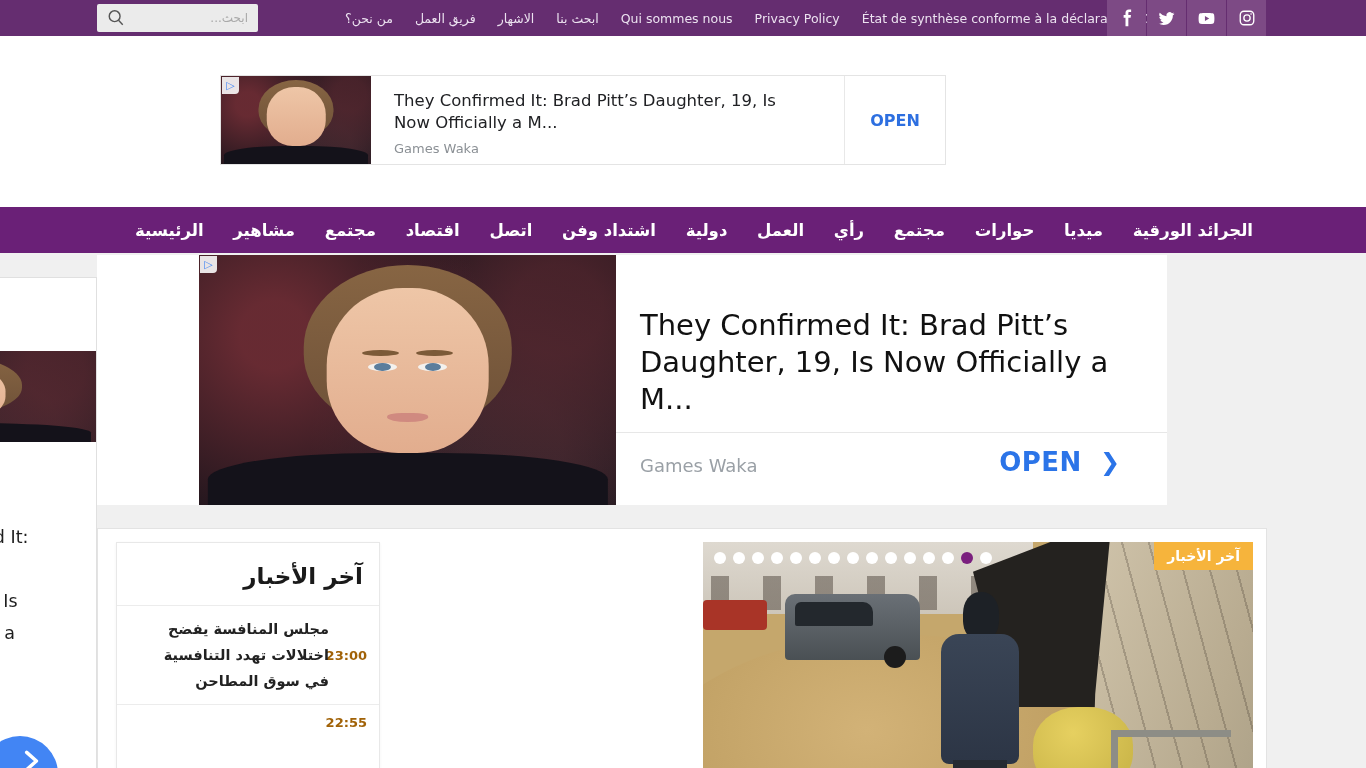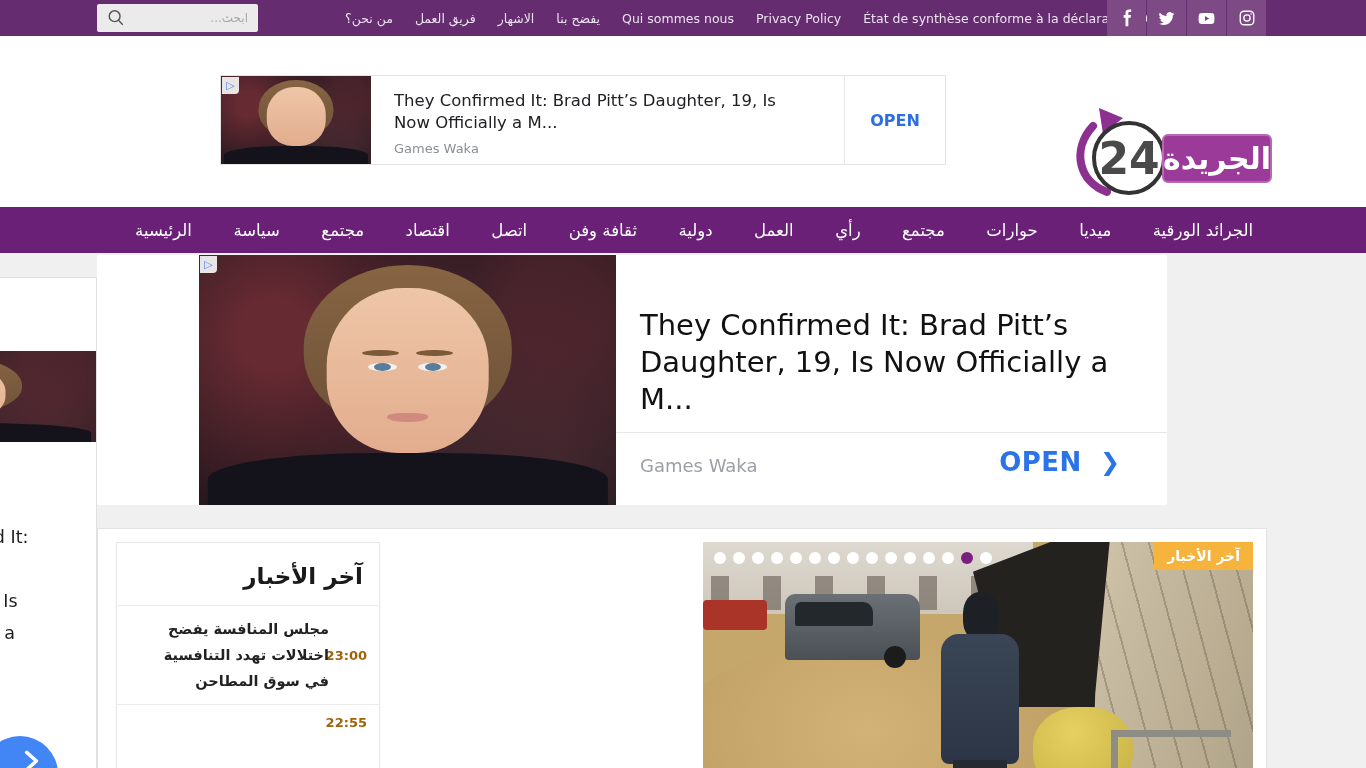--- a/index.html
+++ b/index.html
@@ -24,21 +24,21 @@
   .banner-ad .thumb { position:relative; width:150px; height:100%; flex:0 0 auto; overflow:hidden; }
   .banner-ad .btext { flex:1; padding:14px 0 0 23px; }
   .banner-ad .btitle { font-size:16.5px; line-height:22px; color:#202124; max-width:420px; }
   .banner-ad .badv { margin-top:7px; font-size:13px; color:#8b9095; }
   .banner-ad .bopen { width:101px; flex:0 0 auto; border-left:1px solid #e8e8e8; display:flex; align-items:center; justify-content:center; font-size:16px; font-weight:bold; color:#2d6fe0; cursor:pointer; }
   .adchoices { position:absolute; left:1px; top:1px; width:17px; height:17px; background:rgba(255,255,255,.88); color:#4285f4; font-size:11px; line-height:17px; text-align:center; border-radius:0 0 4px 0; }
   
   .logo { position:absolute; left:1063px; top:70px; width:210px; height:98px; cursor:pointer; }
   
   .mainnav { position:absolute; left:0; top:207px; width:1366px; height:46px; background:#6a2077; z-index:25; display:flex; flex-direction:row-reverse; align-items:center; justify-content:space-between; padding:0 113px 0 135px; }
-  .mainnav .nitem { color:#ffffff; font-size:16.5px; font-weight:normal; white-space:nowrap; cursor:pointer; }
+  .mainnav .nitem { color:#ffffff; font-size:16.5px; font-weight:bold; white-space:nowrap; cursor:pointer; }
   
   .face-photo { position:relative; width:100%; height:100%; overflow:hidden;
     background:
       radial-gradient(circle at 18% 32%, rgba(122,48,56,.8) 0 9%, rgba(0,0,0,0) 55%),
       radial-gradient(circle at 86% 22%, rgba(90,40,48,.7) 0 11%, rgba(0,0,0,0) 50%),
       radial-gradient(circle at 75% 78%, rgba(70,45,52,.7) 0 14%, rgba(0,0,0,0) 55%),
       #1a141b; }
   .face-photo .hair { position:absolute; left:50%; top:4%; width:50%; height:66%; transform:translateX(-50%); background:linear-gradient(#876543,#6e5138); border-radius:50% 50% 46% 46%; }
   .face-photo .face { position:absolute; left:50%; top:13%; width:39%; height:66%; transform:translateX(-50%); background:linear-gradient(#eec6a7,#e2ad8e); border-radius:47% 47% 44% 44%; }
   .face-photo .shoulders { position:absolute; left:50%; bottom:-4%; width:96%; height:25%; transform:translateX(-50%); background:#14121a; border-radius:42% 42% 0 0; }
@@ -112,21 +112,21 @@
     <svg width="18" height="18" viewBox="0 0 20 20">
       <circle cx="8.5" cy="8" r="6" fill="none" stroke="#555" stroke-width="1.6"></circle>
       <line x1="12.8" y1="12.6" x2="17.5" y2="17.6" stroke="#555" stroke-width="1.6"></line>
     </svg>
     <input type="text" placeholder="ابحث..." style="">
   </div>
   <div class="toplinks">
     <span>من نحن؟</span>
     <span>فريق العمل</span>
     <span>الاشهار</span>
-    <span>يفضح بنا</span>
+    <span>ابحث بنا</span>
     <span>Qui sommes nous</span>
     <span>Privacy Policy</span>
     <span>État de synthèse conforme à la déclaration 2024</span>
   </div>
   <div class="social">
     <div class="tile">
       <svg width="18" height="18" viewBox="0 0 24 24">
           <path fill="#fff" d="M14.5 4h3V.5h-3C11.5.5 10 2.6 10 5v3H7.5v3.5H10V23h3.8V11.5h3l.5-3.5h-3.5V5.2c0-.7.3-1.2.7-1.2z"></path>
         </svg>
     </div>
@@ -161,39 +161,29 @@
         </div>
       <span class="adchoices">▷</span>
     </div>
     <div class="btext">
       <div class="btitle">They Confirmed It: Brad Pitt’s Daughter, 19, Is Now Officially a M...</div>
       <div class="badv">Games Waka</div>
     </div>
     <div class="bopen">OPEN</div>
   </div>
 
-  <div class="logo">
-    <svg width="210" height="98" viewBox="0 0 210 98">
-      <path d="M44 86 C 16 76, 8 44, 30 20" fill="none" stroke="#8d3190" stroke-width="8" stroke-linecap="round"></path>
-      <polygon points="36,2 60,12 40,28" fill="#8d3190"></polygon>
-      <circle cx="66" cy="52" r="35" fill="#ffffff" stroke="#333333" stroke-width="4"></circle>
-      <text x="66" y="68" text-anchor="middle" font-size="44" font-weight="bold" fill="#4a4a4a" font-family="DejaVu Sans, sans-serif">24</text>
-      <rect x="100" y="29" width="108" height="47" rx="5" fill="#9c3a99" stroke="#b668b2" stroke-width="2"></rect>
-      <text x="154" y="63" text-anchor="middle" font-size="30" font-weight="bold" fill="#ffffff" font-family="DejaVu Sans, sans-serif">الجريدة</text>
-    </svg>
-  </div>
 </div>
 
 <div class="mainnav" dir="rtl">
   <span class="nitem">الرئيسية</span>
-  <span class="nitem">سياسة</span>
+  <span class="nitem">مشاهير</span>
   <span class="nitem">مجتمع</span>
   <span class="nitem">اقتصاد</span>
   <span class="nitem">اتصل</span>
-  <span class="nitem">ثقافة وفن</span>
+  <span class="nitem">اشتداد وفن</span>
   <span class="nitem">دولية</span>
   <span class="nitem">العمل</span>
   <span class="nitem">رأي</span>
   <span class="nitem">مجتمع</span>
   <span class="nitem">حوارات</span>
   <span class="nitem">ميديا</span>
   <span class="nitem">الجرائد الورقية</span>
 </div>
 
 <div class="main-ad">

